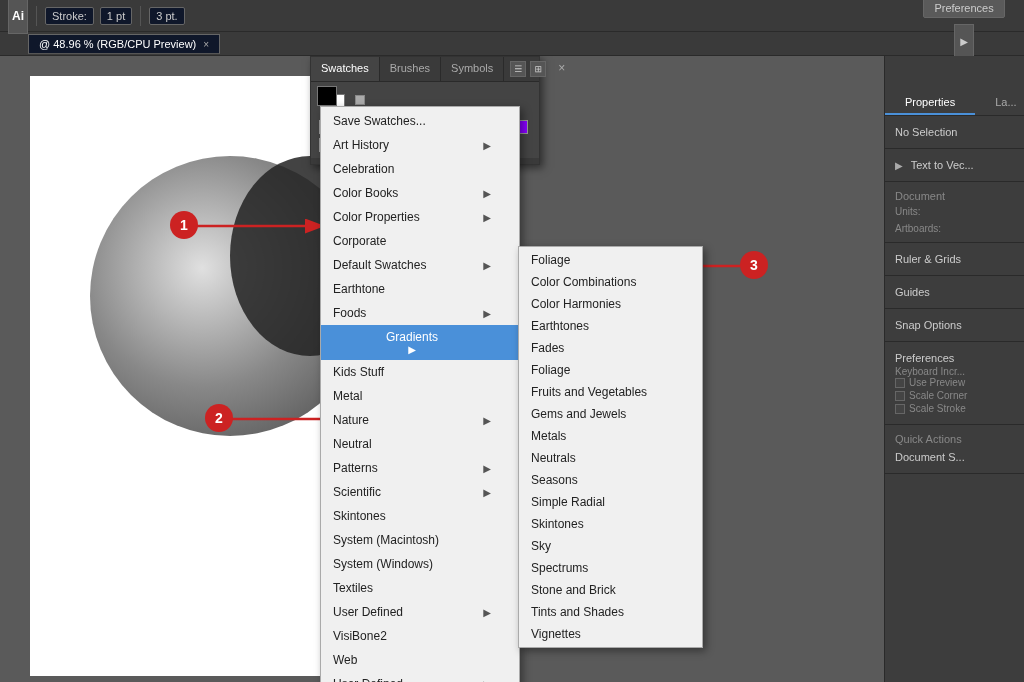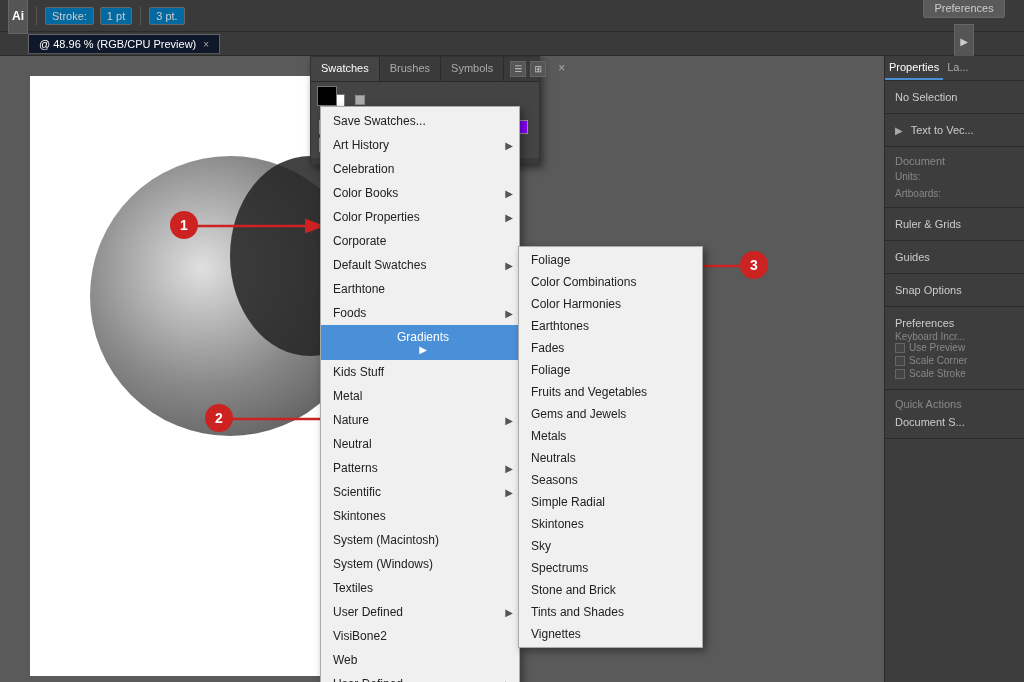--- a/index.html
+++ b/index.html
@@ -17,21 +17,21 @@
     .top-toolbar {
       height: 32px;
       background: #3a3a3a;
       display: flex;
       align-items: center;
       padding: 0 8px;
       gap: 6px;
       border-bottom: 1px solid #2a2a2a;
     }
     .toolbar-item {
-      background: #0369a1;
+      background: #0f172a;
       border: 1px solid #666;
       color: #ccc;
       padding: 2px 6px;
       font-size: 11px;
       border-radius: 2px;
       cursor: pointer;
     }
     .toolbar-icon-box {
       width: 20px; height: 36px;
       background: #555;
@@ -197,21 +197,21 @@
       position: absolute;
       top: 50px; left: 320px;
       width: 200px;
       background: #f0f0f0;
       border: 1px solid #aaa;
       box-shadow: 3px 3px 8px rgba(0,0,0,0.4);
       z-index: 200;
       padding: 2px 0;
     }
     .menu-item {
-      padding: 5px 6px 5px 12px;
+      padding: 5px 28px 5px 12px;
       font-size: 12px;
       color: #222;
       cursor: pointer;
       display: flex;
       align-items: center;
       justify-content: space-between;
       white-space: nowrap;
     }
     .menu-item:hover, .menu-item.highlighted {
       background: #4a90d9;
@@ -248,24 +248,25 @@
       border-left: 1px solid #2a2a2a;
       overflow-y: auto;
       flex-shrink: 0;
     }
     .right-panel-header {
       display: flex;
       border-bottom: 1px solid #2a2a2a;
       padding: 0;
     }
     .right-panel-tab {
-      padding: 5px 4px;
+      padding: 5px 20px;
       font-size: 11px;
       color: #aaa;
       cursor: pointer;
+      margin-top: 35px;
     }
     .right-panel-tab.active { color: #fff; border-bottom: 2px solid #4a90d9; }
     .right-section {
       padding: 8px 10px;
       border-bottom: 1px solid #2a2a2a;
     }
     .right-section-title {
       font-size: 11px;
       color: #888;
       margin-bottom: 4px;

